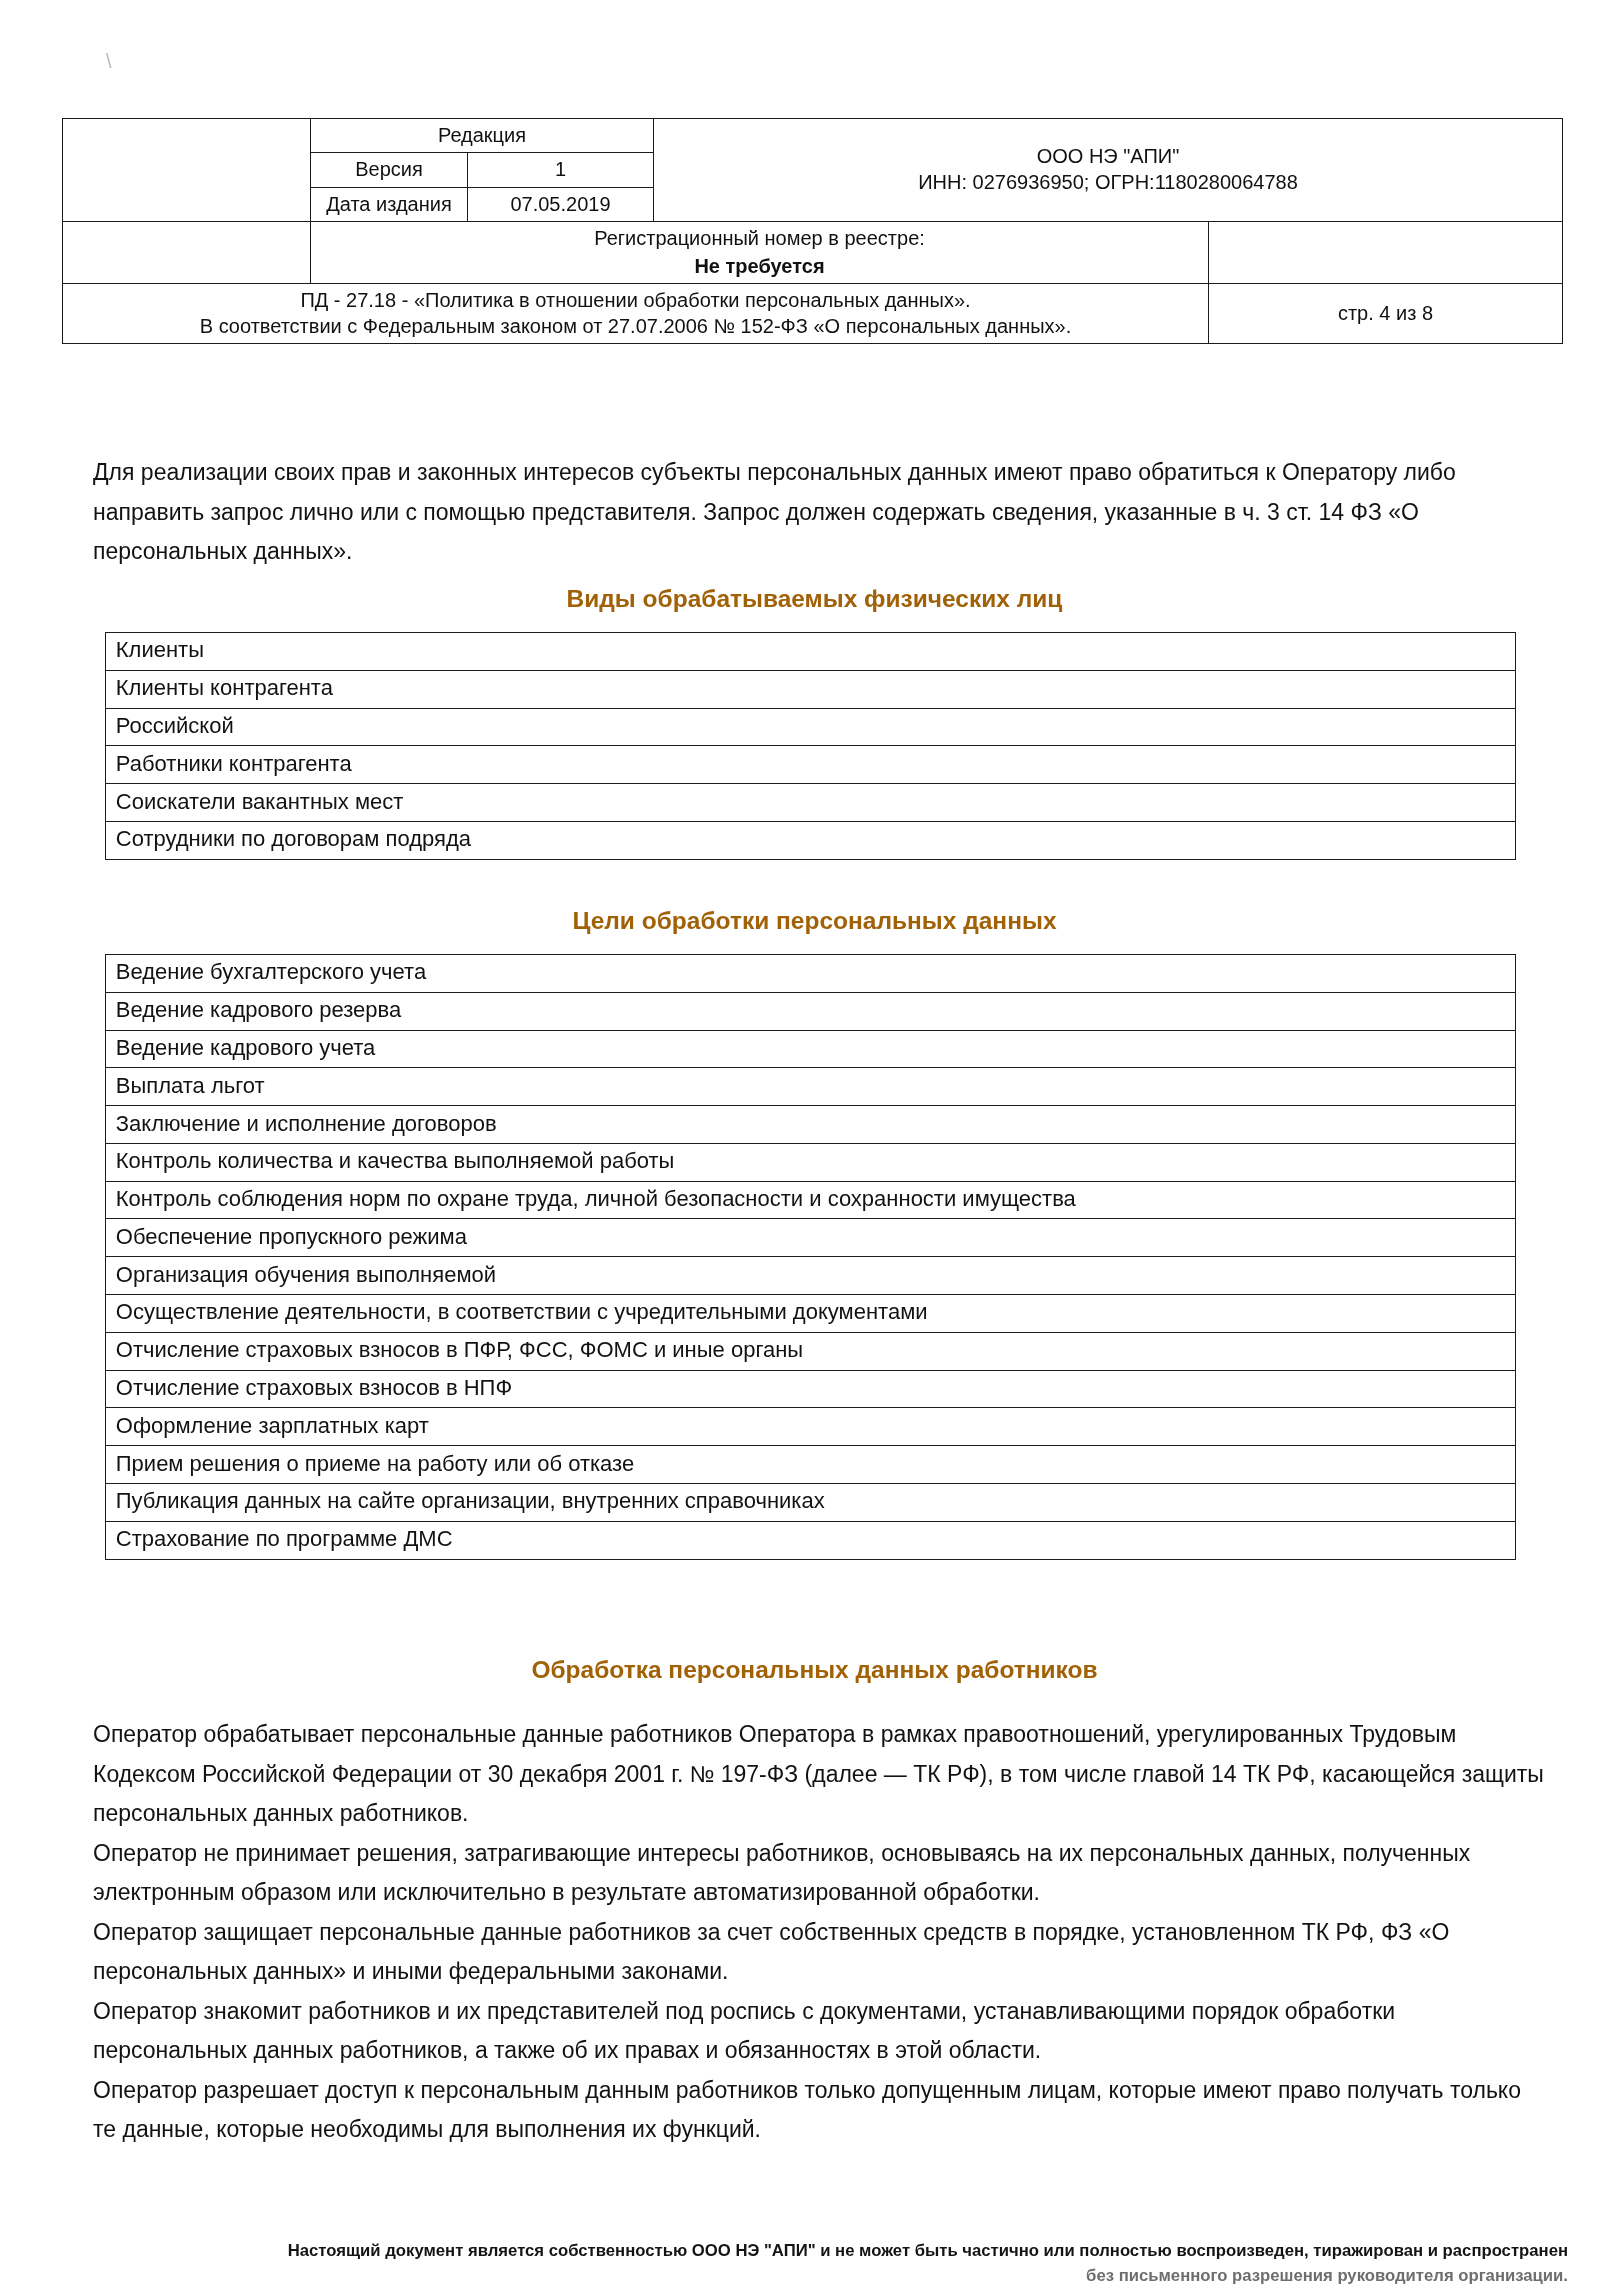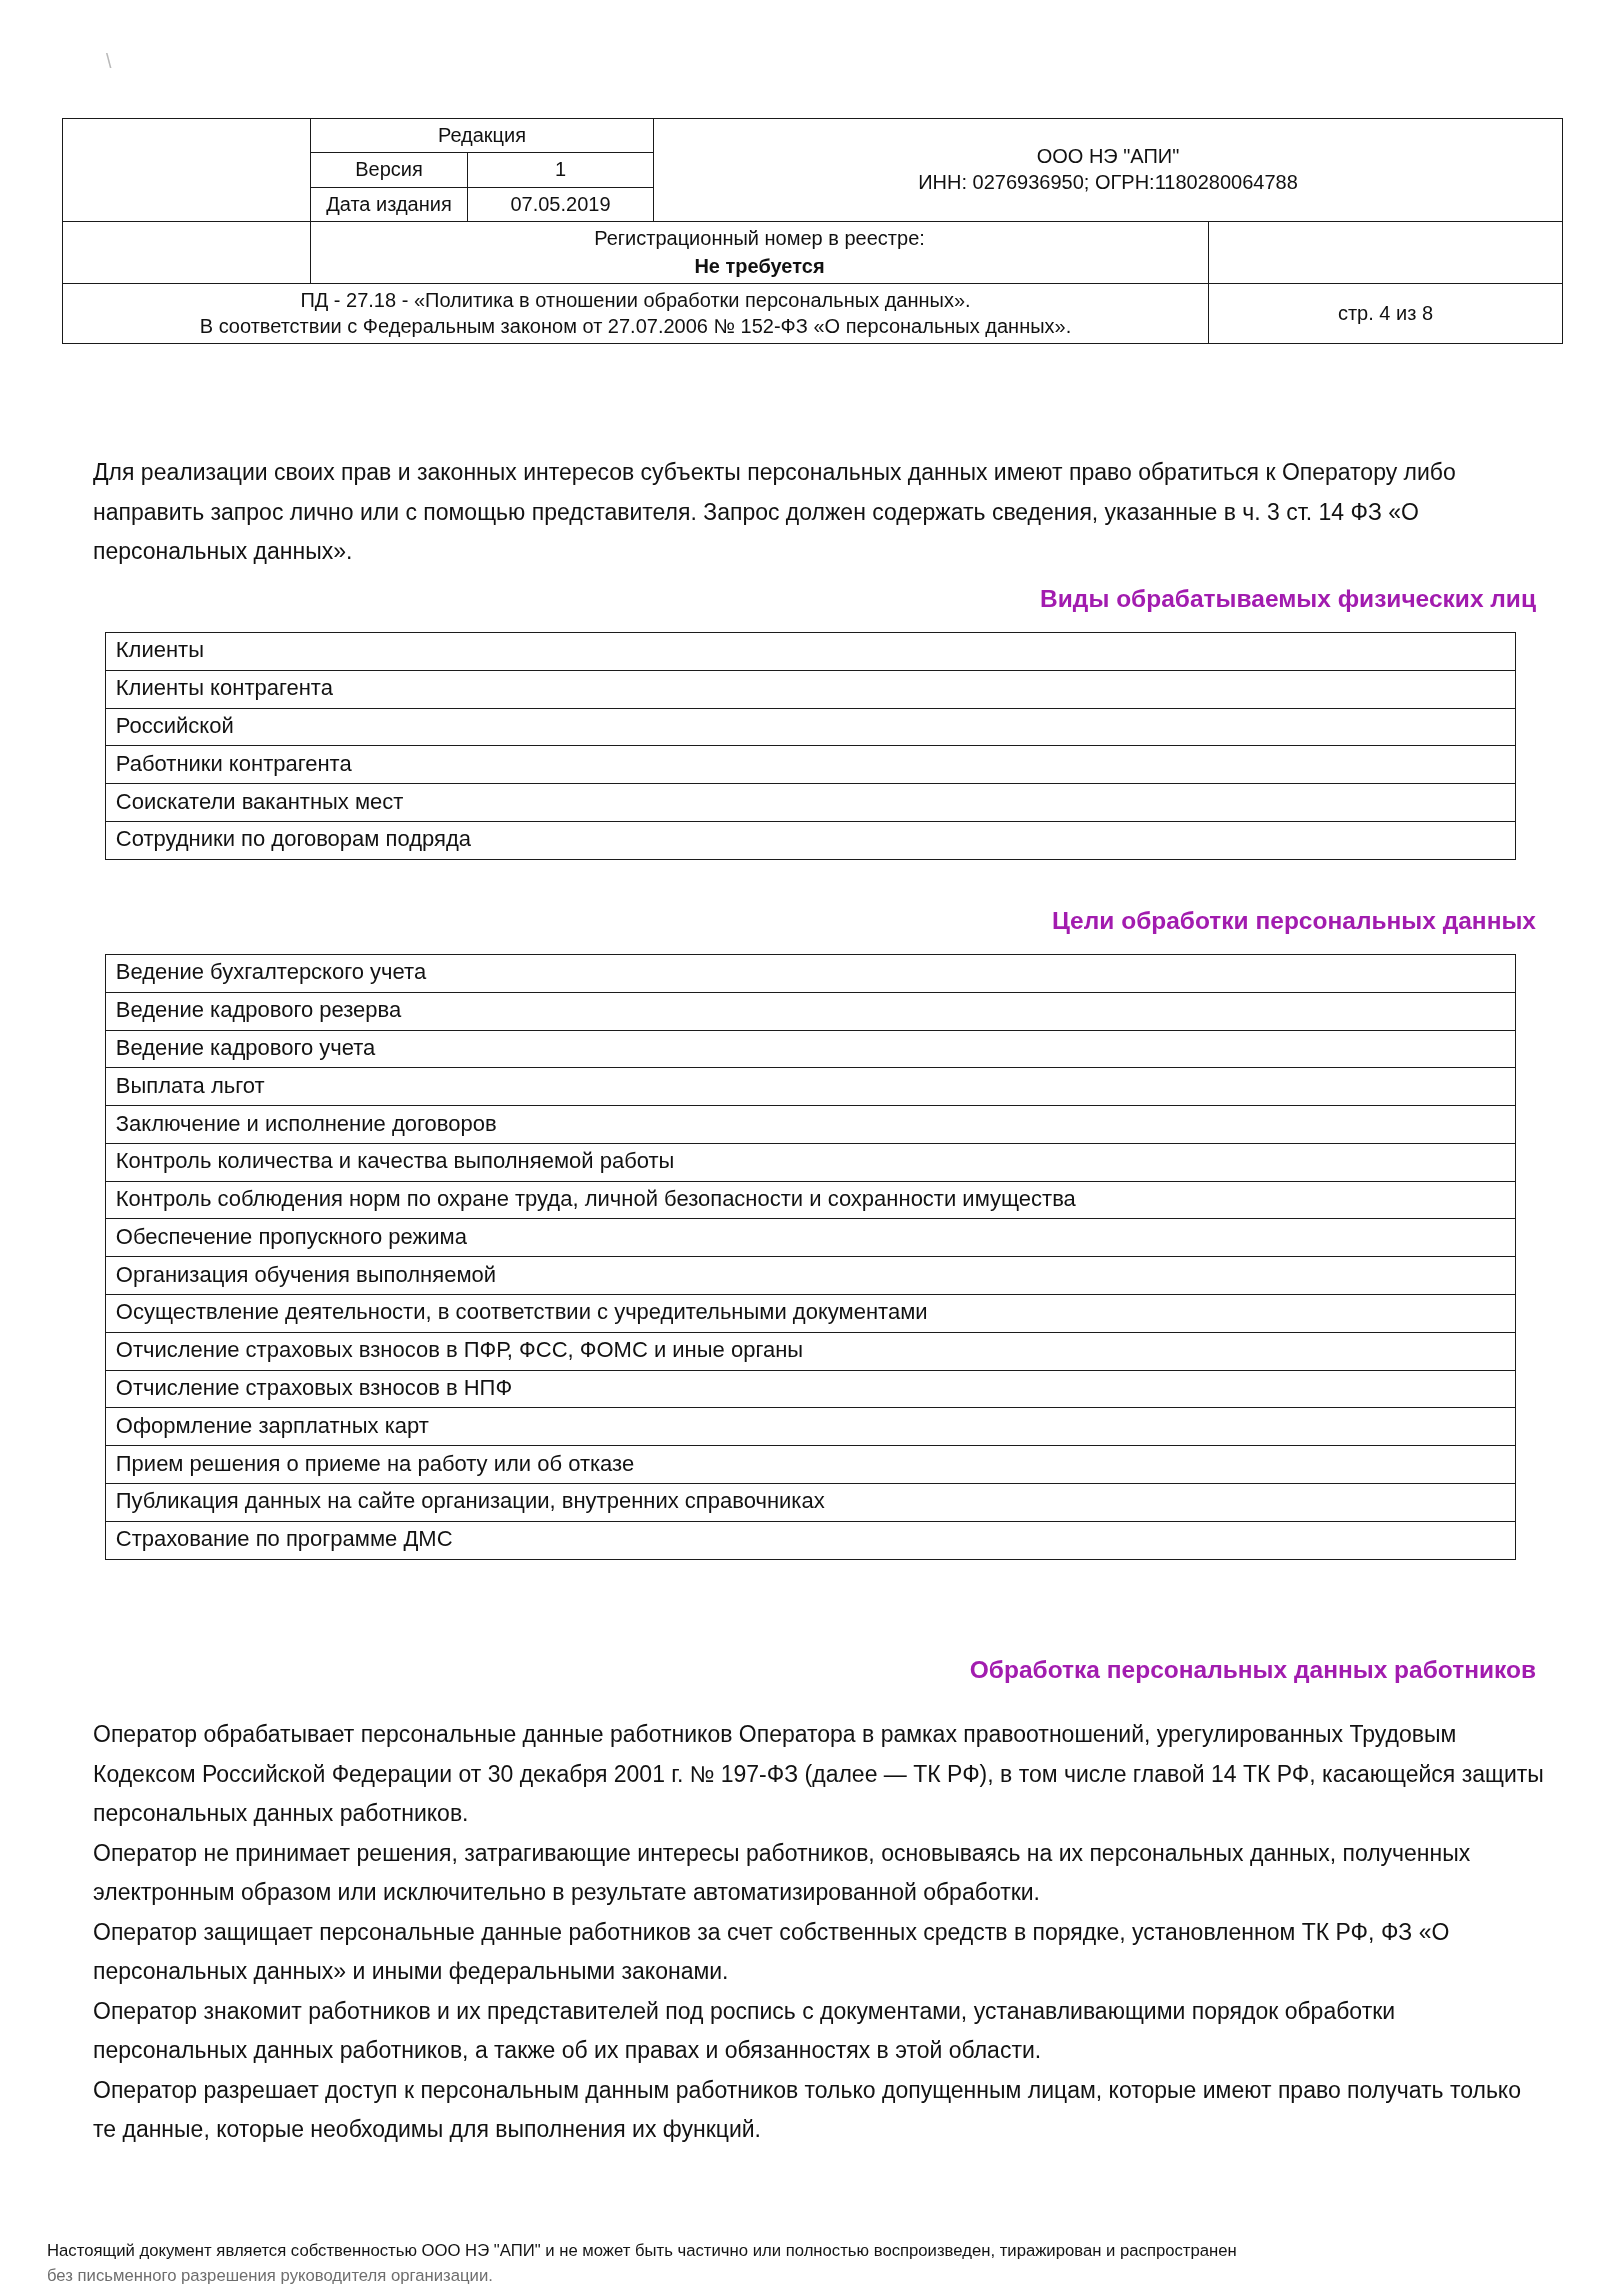--- a/index.html
+++ b/index.html
@@ -91,24 +91,24 @@
     line-height: 1.72;
     text-align: left;
     color: #121212;
   }
   .intro p { margin: 0; }
 
   .section-title {
     position: absolute;
     width: 1443px;
     left: 93px;
-    text-align: right;
+    text-align: center;
     font-size: 24.5px;
     font-weight: bold;
-    color: #a21caf;
+    color: #a16207;
   }
   #title-persons { top: 585px; }
   #title-purposes { top: 907px; }
   #title-employees { top: 1656px; }
 
   
   .list-table {
     position: absolute;
     left: 105px;
     width: 1411px;
@@ -137,27 +137,28 @@
     font-size: 23px;
     line-height: 1.72;
     color: #121212;
     text-align: left;
   }
   .body-text p { margin: 0; }
 
   
   .footer {
     position: absolute;
-    left: 47px;
+    left: 59px;
     top: 2238px;
     width: 1509px;
-    text-align: left;
+    text-align: right;
     font-size: 16.7px;
     line-height: 1.5;
     color: #141414;
+    font-weight: bold;
   }
   .footer .fl2 {
     display: block;
     color: #6e6e6e;
   }
 </style>
 </head>
 <body>
 
 <div class="page">

